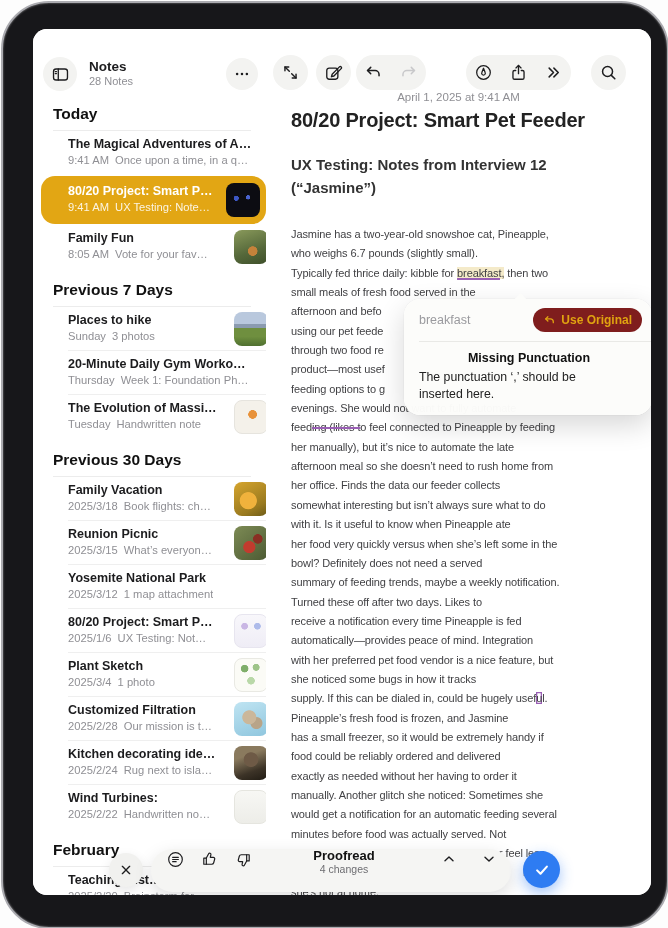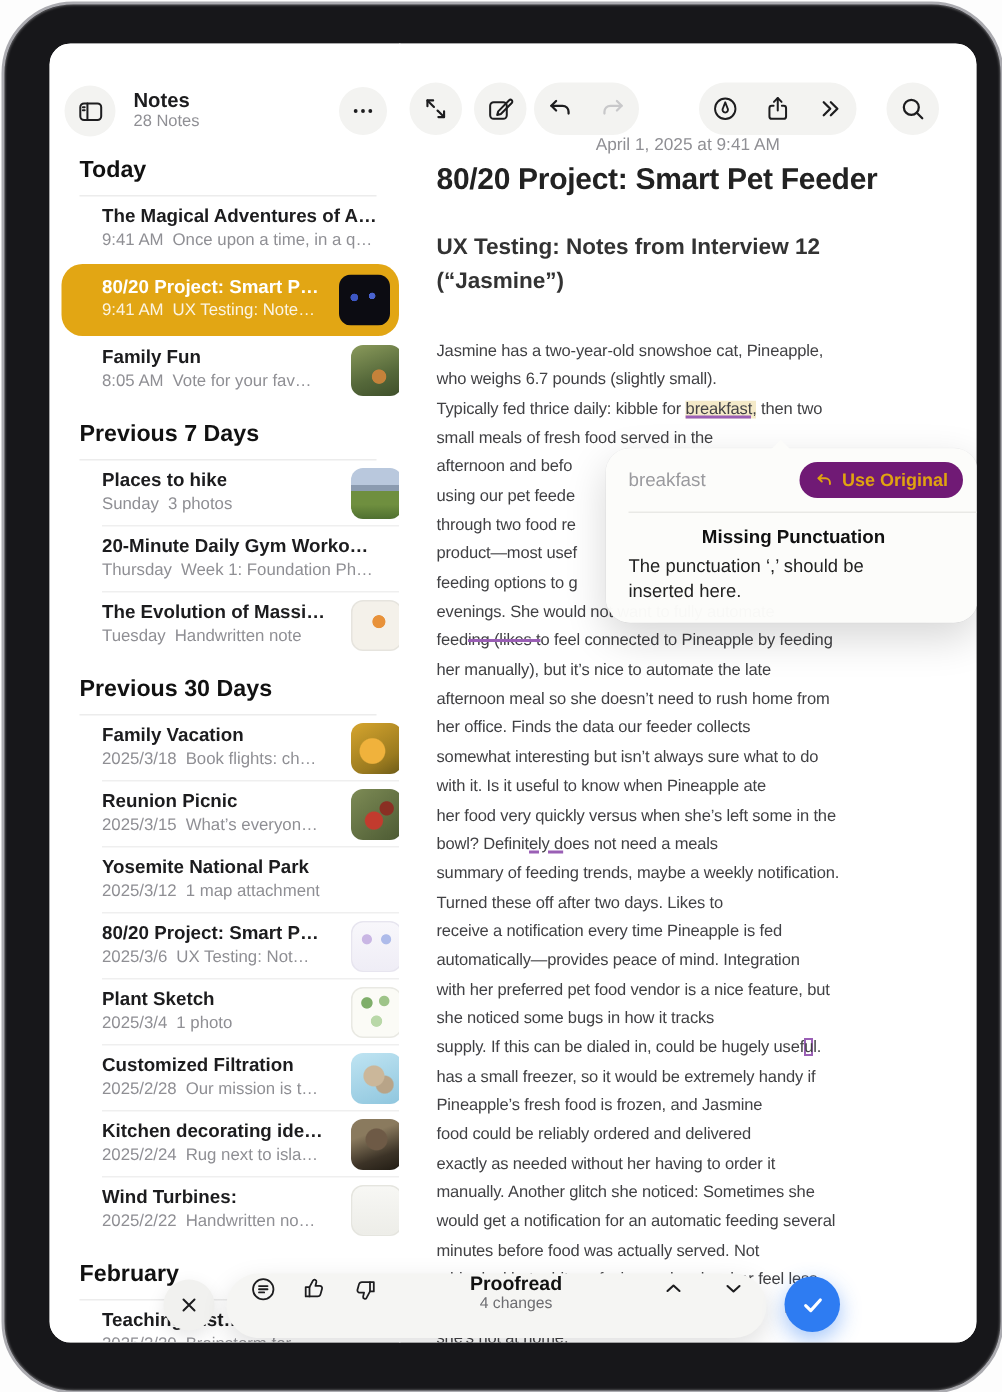--- a/index.html
+++ b/index.html
@@ -90,31 +90,31 @@
   .tb-btn .icon{width:19px;height:19px;}
   .tb-btn.disabled .icon{color:#c8c8ca;}
 
   .note-date{position:absolute;left:0;top:62px;width:100%;text-align:center;font-size:11.5px;color:#8f8f94;}
   .note-title{position:absolute;left:25px;top:80px;font-size:20px;font-weight:700;color:#222;letter-spacing:-.2px;}
   .note-heading{position:absolute;left:25px;top:124px;font-size:15px;font-weight:700;color:#333;line-height:23px;}
   .note-body{position:absolute;left:25px;top:199px;right:6px;font-size:11px;color:#414144;letter-spacing:-.1px;}
   .bline{height:19.35px;white-space:nowrap;overflow:hidden;}
   .seg-hl{background:#f4eac9;text-decoration:underline;text-decoration-color:#9a5fb5;text-decoration-thickness:1.5px;}
   .seg-st{text-decoration:line-through;text-decoration-color:#9a5fb5;text-decoration-thickness:1.5px;margin-top:16px;}
-  .seg-ul{text-decoration:underline;text-decoration-color:#9a5fb5;text-decoration-thickness:1.5px;}
+  .seg-ul{text-decoration-color:#9a5fb5;text-decoration-thickness:1.5px;}
   .seg-bx{box-shadow:inset 0 0 0 1.3px #9a5fb5;}
   .seg-pad{display:inline-block;}
 
   
   .popup{position:absolute;left:138px;top:270px;width:248px;background:rgba(252,252,250,.98);
          border-radius:16px;box-shadow:0 10px 28px rgba(0,0,0,.16),0 0 0 .5px rgba(0,0,0,.04);z-index:6;}
   .popup .caret{position:absolute;left:112px;top:-4px;width:9px;height:9px;background:#fcfcfa;transform:rotate(45deg);}
   .popup-top{display:flex;align-items:center;justify-content:space-between;padding:9px 10px 9px 15px;}
   .popup-word{font-size:12.5px;color:#9a9a9e;}
-  .use-original{display:flex;align-items:center;gap:5px;background:#701a75;border-radius:14px;
+  .use-original{display:flex;align-items:center;gap:5px;background:#7f1d1d;border-radius:14px;
                 padding:5px 10px;font-size:12px;font-weight:600;color:#e0a310;}
   .use-original .icon{width:13px;height:13px;color:#e0a310;}
   .popup-sep{height:1px;background:#e9e9e6;margin:0 0 0 15px;}
   .popup-bottom{padding:9px 13px 12px 15px;}
   .popup-title{font-size:12.5px;font-weight:700;color:#111;margin-bottom:4px;text-align:center;}
   .popup-desc{font-size:12.3px;color:#222;line-height:17px;max-width:180px;}
 
   
   .close-btn{position:absolute;left:76px;top:824px;width:34px;height:34px;border-radius:50%;background:#f1f1ef;
              box-shadow:0 4px 12px rgba(0,0,0,.10);display:flex;align-items:center;justify-content:center;z-index:8;}
@@ -247,21 +247,21 @@
               <div class="thumb th-redphoto"></div>
               <div class="rowsep"></div>
             </div>
             <div class="sb-row nothumb">
               <div class="rt">Yosemite National Park</div>
               <div class="rs"><span class="meta">2025/3/12</span><span class="snip">1 map attachment</span></div>
               <div class="rowsep"></div>
             </div>
             <div class="sb-row">
               <div class="rt">80/20 Project: Smart P…</div>
-              <div class="rs"><span class="meta">2025/3/6</span><span class="snip">UX Testing: Not…</span></div>
+              <div class="rs"><span class="meta">2025/1/6</span><span class="snip">UX Testing: Not…</span></div>
               <div class="thumb th-sketchlight"></div>
               <div class="rowsep"></div>
             </div>
             <div class="sb-row">
               <div class="rt">Plant Sketch</div>
               <div class="rs"><span class="meta">2025/3/4</span><span class="snip">1 photo</span></div>
               <div class="thumb th-plant"></div>
               <div class="rowsep"></div>
             </div>
             <div class="sb-row">
@@ -389,30 +389,30 @@
             <div class="bline"><span>product—most usef</span></div>
             <div class="bline"><span>feeding options to g</span></div>
             <div class="bline"><span>evenings. She would not want to fully automate</span></div>
             <div class="bline"><span>feed</span><span class="seg-st">ing (likes t</span><span>o feel connected to Pineapple by feeding</span></div>
             <div class="bline"><span>her manually), but it’s nice to automate the late</span></div>
             <div class="bline"><span>afternoon meal so she doesn’t need to rush home from</span></div>
             <div class="bline"><span>her office. Finds the data our feeder collects</span></div>
             <div class="bline"><span>somewhat interesting but isn’t always sure what to do</span></div>
             <div class="bline"><span>with it. Is it useful to know when Pineapple ate</span></div>
             <div class="bline"><span>her food very quickly versus when she’s left some in the</span></div>
-            <div class="bline"><span>bowl? Definit</span><span class="seg-ul">ely d</span><span>oes not need a meals</span></div>
+            <div class="bline"><span>bowl? Definit</span><span class="seg-ul">ely d</span><span>oes not need a served</span></div>
             <div class="bline"><span>summary of feeding trends, maybe a weekly notification.</span></div>
             <div class="bline"><span>Turned these off after two days. Likes to</span></div>
             <div class="bline"><span>receive a notification every time Pineapple is fed</span></div>
             <div class="bline"><span>automatically—provides peace of mind. Integration</span></div>
             <div class="bline"><span>with her preferred pet food vendor is a nice feature, but</span></div>
             <div class="bline"><span>she noticed some bugs in how it tracks</span></div>
             <div class="bline"><span>supply. If this can be dialed in, could be hugely usef</span><span class="seg-bx">u</span><span>l.</span></div>
+            <div class="bline"><span>Pineapple’s fresh food is frozen, and Jasmine</span></div>
             <div class="bline"><span>has a small freezer, so it would be extremely handy if</span></div>
-            <div class="bline"><span>Pineapple’s fresh food is frozen, and Jasmine</span></div>
             <div class="bline"><span>food could be reliably ordered and delivered</span></div>
             <div class="bline"><span>exactly as needed without her having to order it</span></div>
             <div class="bline"><span>manually. Another glitch she noticed: Sometimes she</span></div>
             <div class="bline"><span>would get a notification for an automatic feeding several</span></div>
             <div class="bline"><span>minutes before food was actually served. Not</span></div>
             <div class="bline"><span>a big deal but a bit confusing and makes her feel less</span></div>
             <div class="bline"><span class="seg-pad" style="width: 232px;"></span><span>ly</span></div>
             <div class="bline"><span>she’s not at home.</span></div>
           </div>
 

